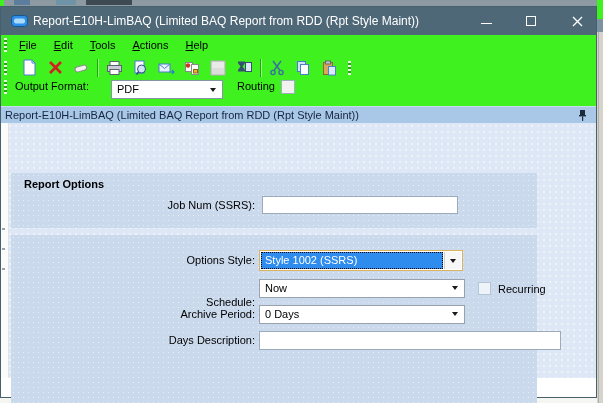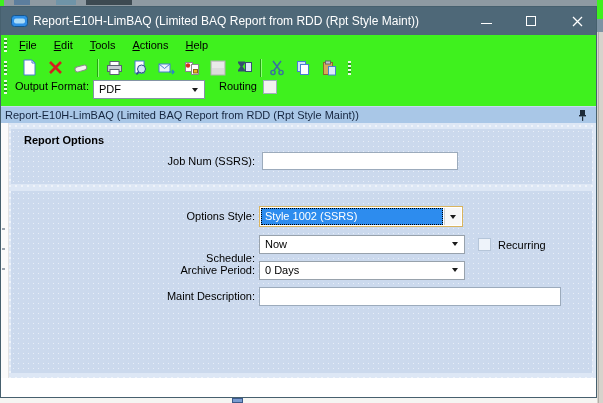--- a/index.html
+++ b/index.html
@@ -36,37 +36,37 @@
   .menu-item:first-of-type { margin-left:12px; }
   .mu { text-decoration:underline; }
 
   .toolbar { position:absolute; left:1px; top:55px; width:595px; height:25px; background:#3ff11e; display:flex; align-items:center; }
   .tb-icon { width:24px; height:22px; display:flex; align-items:center; justify-content:center; margin-left:2px; }
   .tb-sep { width:1px; height:18px; background:#28a115; margin:0 2px 0 4px; box-shadow:1px 0 0 #8dff78; }
   .sp8 { width:8px; } .sp4 { width:4px; }
 
   .formatbar { position:absolute; left:1px; top:80px; width:595px; height:26px; background:#3ff11e; display:flex; align-items:flex-start; }
   .fmt-label { margin-left:8px; }
-  .combo-flat { position:relative; margin-left:4px; width:112px; height:19px; background:#fff; border:1px solid #8494a4; padding:2px 28px 0 5px; white-space:nowrap; overflow:hidden; }
+  .combo-flat { position:relative; margin-left:22px; width:112px; height:19px; background:#fff; border:1px solid #8494a4; padding:2px 28px 0 5px; white-space:nowrap; overflow:hidden; }
   .tri { width:0; height:0; border-left:3.5px solid transparent; border-right:3.5px solid transparent; border-top:4px solid #1a1a1a; }
   .combo-flat .tri { position:absolute; right:6px; top:7px; }
   .routing-label { margin-left:14px; }
   .checkbox { width:14px; height:14px; background:#f2f2f0; border:1px solid #a0aebc; margin-left:6px; }
 
   .subheader { position:absolute; left:1px; top:106px; width:595px; height:17px; background:#a9c7e7; border-top:1px solid #c6dbee; }
   .subheader-text { position:absolute; left:4px; top:2px; color:#15253f; white-space:nowrap; }
   .pin { position:absolute; left:577px; top:2px; }
 
   .content { position:absolute; left:1px; top:123px; width:595px; height:255px; background:#dde7f5;
     background-image:radial-gradient(circle, rgba(255,255,255,0.5) 0.7px, rgba(255,255,255,0) 1px); background-size:6px 6px; }
   .left-strip { position:absolute; left:0; top:0; width:8px; height:255px; background:#fbfbfb; border-right:1px solid #e2e2e2; }
   .tick { position:absolute; left:1px; width:3px; height:2px; background:#9aa4ae; }
 
-  .panel { position:absolute; left:10px; width:581px; background:#cbd9ed; border-radius:0;
-    background-image:radial-gradient(circle, rgba(255,255,255,0.55) 0.7px, rgba(255,255,255,0) 1px); background-size:5px 5px; }
+  .panel { position:absolute; left:10px; width:526px; background:#cbd9ed; border-radius:0;
+    background-image:radial-gradient(circle, rgba(255,255,255,0.55) 0.7px, rgba(255,255,255,0) 1px); background-size:5px 5px;margin-top:44px; }
   .panel1 { top:6px; height:55px; }
   .panel2 { top:68px; height:182px; }
   .section-title { position:absolute; left:13px; top:5px; font-weight:bold; }
 
   .f-label { position:absolute; left:0; width:244px; text-align:right; white-space:nowrap; }
   .txt { position:absolute; height:18px; background:#fff; border:1px solid #9cabbc; font-family:"Liberation Sans",sans-serif; font-size:11px; padding:0 4px; }
 
   .combo { position:absolute; height:19px; background:#fff; border:1px solid #98a2ac; padding:2px 20px 0 5px; white-space:nowrap; overflow:hidden; }
   .combo .tri { position:absolute; right:6px; top:6px; }
 
@@ -266,19 +266,19 @@
       </div>
       <div class="cb-rec"></div>
       <div class="rec-label">Recurring</div>
 
       <div class="f-label" style="top:73px">Archive Period:</div>
       <div class="combo" style="left:248px; top:70px; width:206px;">
         <span>0 Days</span>
         <span class="tri"></span>
       </div>
 
-      <div class="f-label" style="top:99px">Maint Description:</div>
+      <div class="f-label" style="top:99px">Days Description:</div>
       <input class="txt" style="left: 248px; top: 96px; width: 302px; height: 19px;" value="">
     </div>
   </div>
 
 
 </div>
 
 </body></html>

